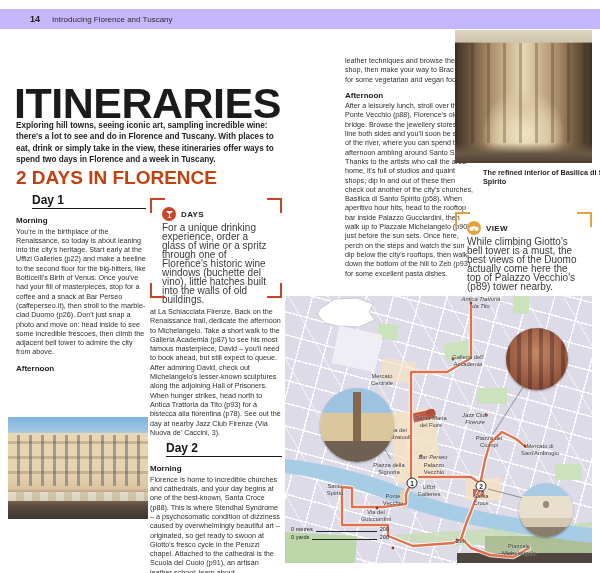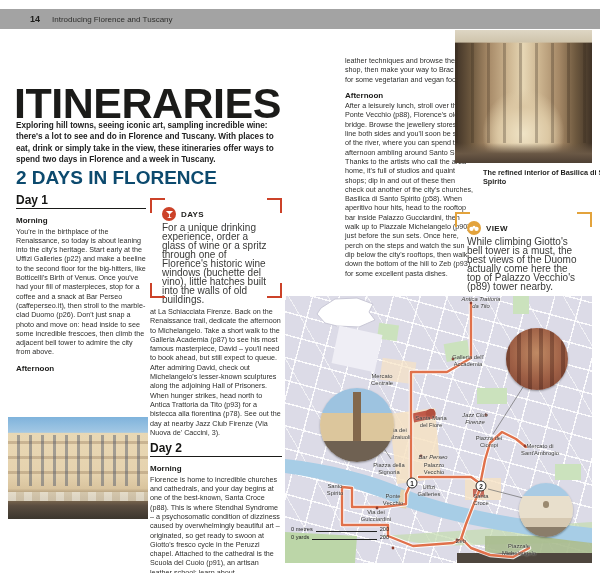--- a/index.html
+++ b/index.html
@@ -1,31 +1,31 @@
 <!DOCTYPE html>
 <html><head>
 <meta charset="utf-8">
 <style>
   html,body{margin:0;padding:0;background:#e9e9e9;}
   .page{position:relative;width:600px;height:573px;background:#fff;overflow:hidden;
         font-family:"Liberation Sans",sans-serif;color:#2b2b29;}
   
-  .topbar{position:absolute;left:0;top:9px;width:600px;height:20px;background:#a3a3a3;
+  .topbar{position:absolute;left:0;top:9px;width:600px;height:20px;background:#c4b5fd;
           display:flex;align-items:center;}
   .pagenum{font-size:9px;font-weight:bold;color:#1c1c1a;margin-left:30px;}
   .sectitle{font-size:8px;color:#2f2f2d;margin-left:12px;}
   
   .h1{position:absolute;left:14px;top:79px;font-size:43px;font-weight:700;letter-spacing:-.5px;color:#1b1b19;}
   .intro{position:absolute;left:16px;top:120px;width:258px;font-size:8.2px;font-weight:bold;
          line-height:11.4px;color:#222;}
-  .h2{position:absolute;left:16px;top:167px;font-size:19px;font-weight:800;color:#0c4a6e;}
+  .h2{position:absolute;left:16px;top:167px;font-size:19px;font-weight:800;color:#c2410c;}
   
   .col{position:absolute;font-size:7.2px;line-height:9.3px;color:#2e2e2c;}
   .dayhead{font-size:12px;font-weight:800;color:#161614;border-bottom:1.5px solid #1a1a18;
-           padding-bottom:3px;margin:0 0 7px 0;}
+           padding-bottom:3px;margin:0 0 7px 16px;}
   .subhead{font-size:8px;font-weight:800;color:#1c1c1a;margin:7px 0 1px 0;}
   .para{margin:0 0 2px 0;}
   .caption{position:absolute;font-size:7.3px;font-weight:bold;line-height:9.2px;color:#1f1f1d;}
   
   .photo{position:absolute;overflow:hidden;}
   .photo-barperseo{left:8px;top:417px;width:140px;height:102px;
     background:linear-gradient(180deg,#7fb3dc 0%,#a3c8e4 15%,#e9d8b4 16%,#e5d2ae 56%,#d9c49e 70%,#8a7356 79%,#5a4d40 87%,#3c362e 100%);}
   .pb-windows{position:absolute;left:0;top:18%;width:100%;height:50%;
     background:repeating-linear-gradient(90deg,transparent 0 9px,rgba(75,85,105,.45) 9px 12px),
                repeating-linear-gradient(0deg,transparent 0 12px,rgba(120,90,60,.28) 12px 15px);}

